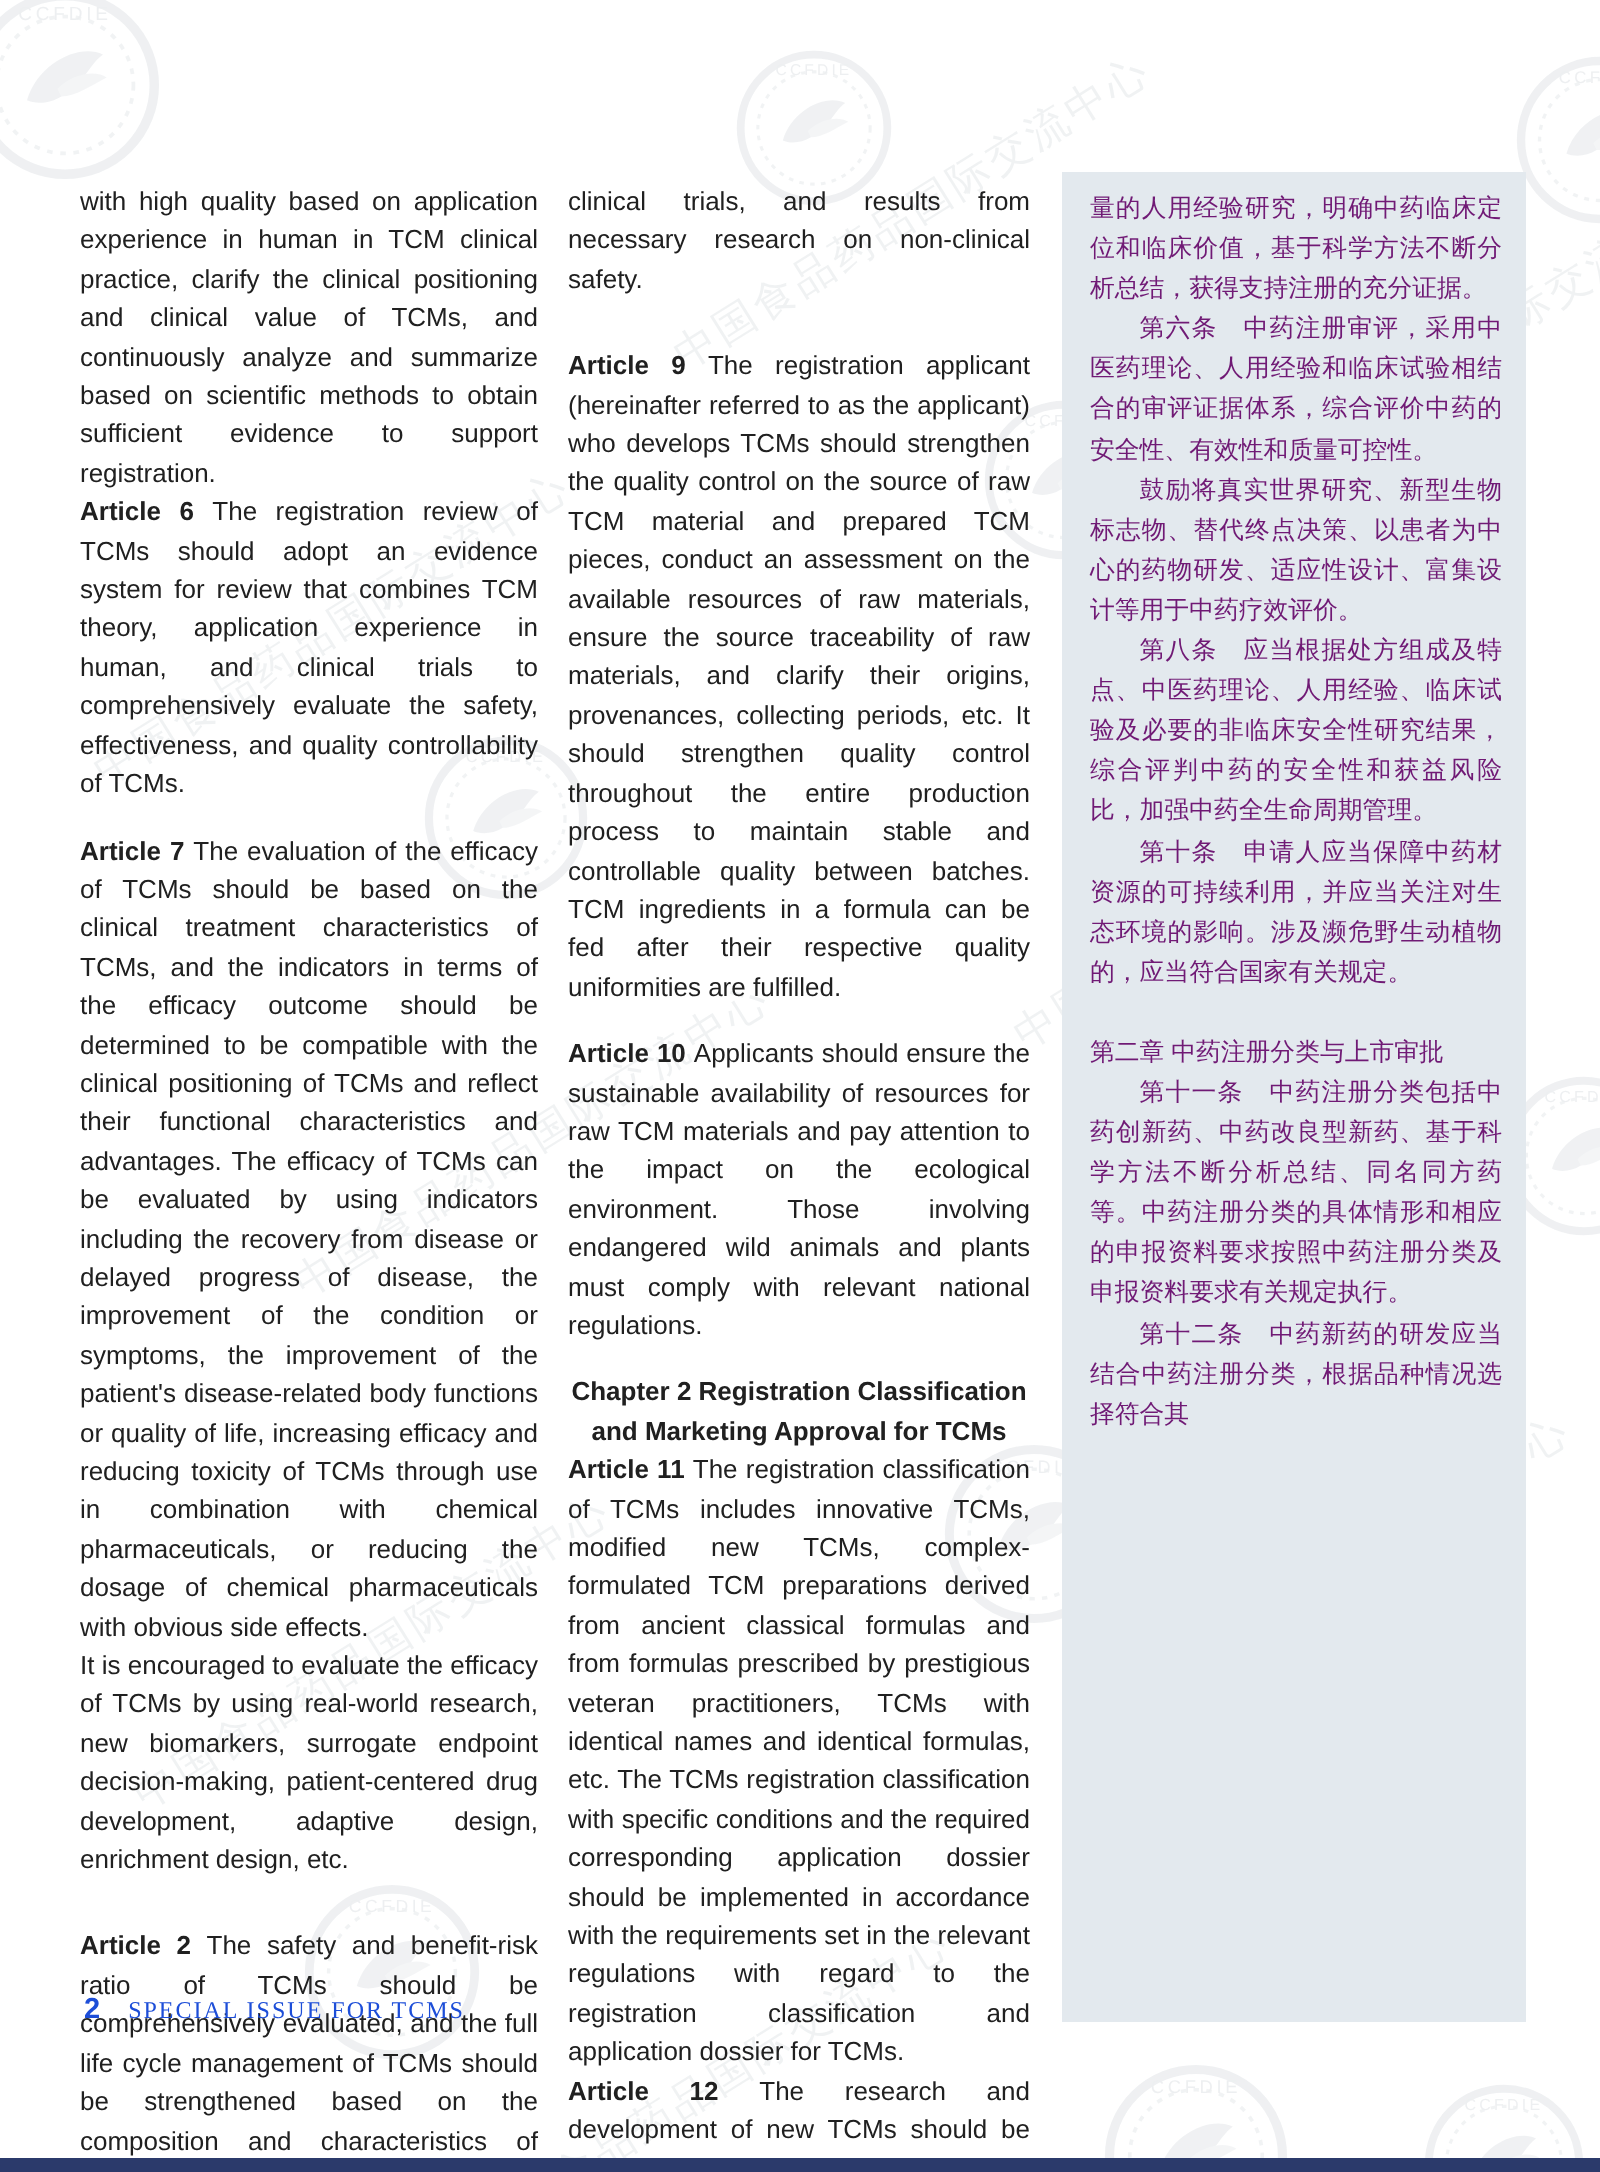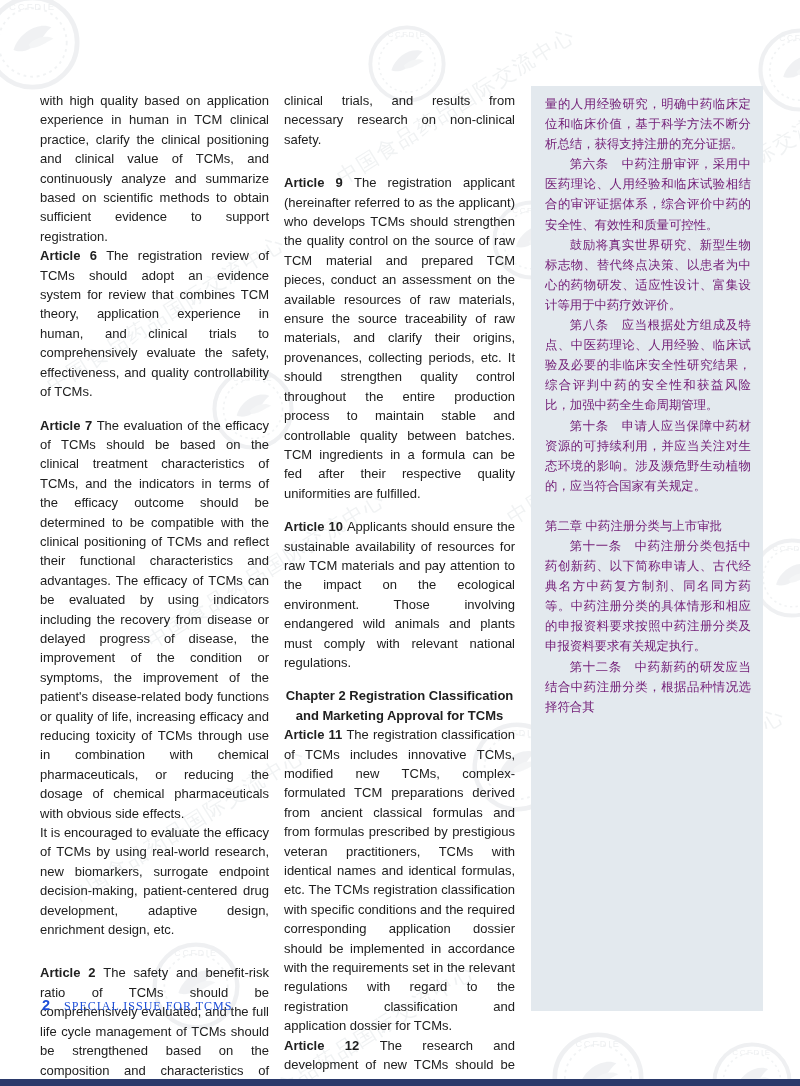--- a/index.html
+++ b/index.html
@@ -145,21 +145,21 @@
       <p><b>Article 11 </b>The registration classification of TCMs includes innovative TCMs, modified new TCMs, complex-formulated TCM preparations derived from ancient classical formulas and from formulas prescribed by prestigious veteran practitioners, TCMs with identical names and identical formulas, etc. The TCMs registration classification with specific conditions and the required corresponding application dossier should be implemented in accordance with the requirements set in the relevant regulations with regard to the registration classification and application dossier for TCMs.</p>
       <p><b>Article 12 </b>The research and development of new TCMs should be based on the registration classification of TCMs, and the path and model should be selected</p>
     </div>
   <div id="col3">
       <p class="noindent">量的人用经验研究，明确中药临床定位和临床价值，基于科学方法不断分析总结，获得支持注册的充分证据。</p>
       <p>第六条　中药注册审评，采用中医药理论、人用经验和临床试验相结合的审评证据体系，综合评价中药的安全性、有效性和质量可控性。</p>
       <p>鼓励将真实世界研究、新型生物标志物、替代终点决策、以患者为中心的药物研发、适应性设计、富集设计等用于中药疗效评价。</p>
       <p>第八条　应当根据处方组成及特点、中医药理论、人用经验、临床试验及必要的非临床安全性研究结果，综合评判中药的安全性和获益风险比，加强中药全生命周期管理。</p>
       <p>第十条　申请人应当保障中药材资源的可持续利用，并应当关注对生态环境的影响。涉及濒危野生动植物的，应当符合国家有关规定。</p>
       <p class="g20 heading">第二章 中药注册分类与上市审批</p>
-      <p>第十一条　中药注册分类包括中药创新药、以下简称申请人、古代经典名方中药复方制剂、同名同方药等。中药注册分类的具体情形和相应的申报资料要求按照中药注册分类及申报资料要求有关规定执行。</p>
+      <p>第十一条　中药注册分类包括中药创新药、中药改良型新药、基于科学方法不断分析总结、同名同方药等。中药注册分类的具体情形和相应的申报资料要求按照中药注册分类及申报资料要求有关规定执行。</p>
       <p>第十二条　中药新药的研发应当结合中药注册分类，根据品种情况选择符合其</p>
     </div>
 
   <div class="footer">
     <span class="pgnum">2</span><span class="ftitle">SPECIAL ISSUE FOR TCMS</span>
   </div>
 
   <div class="bottom-bar"></div>
 </div>
 

